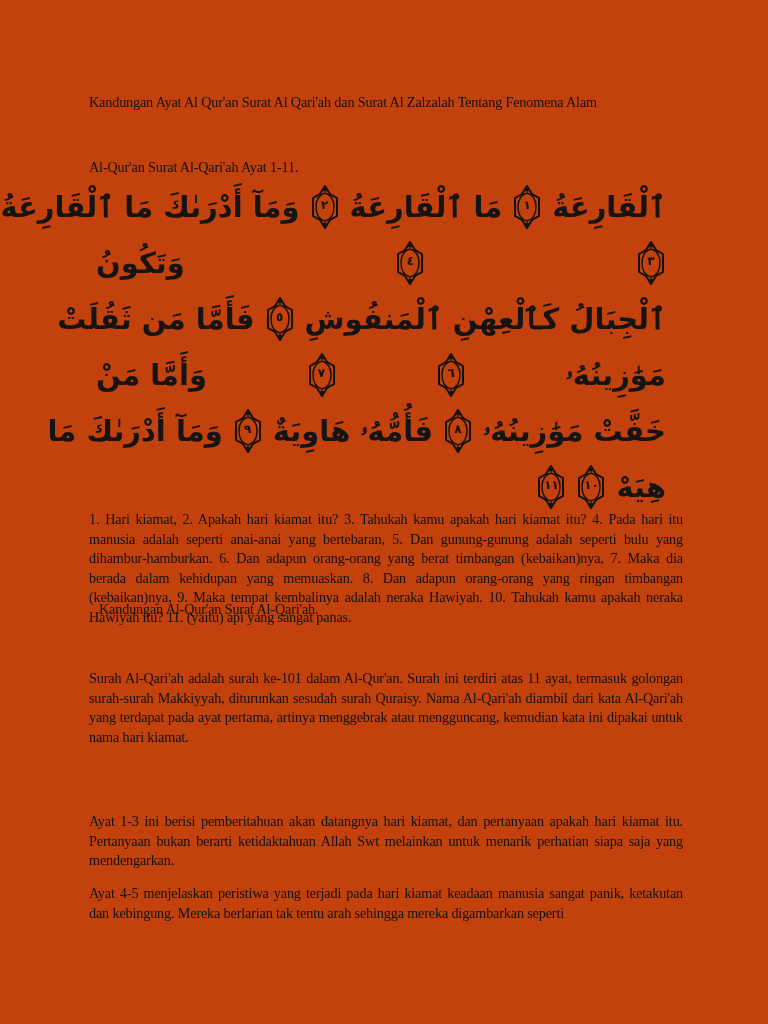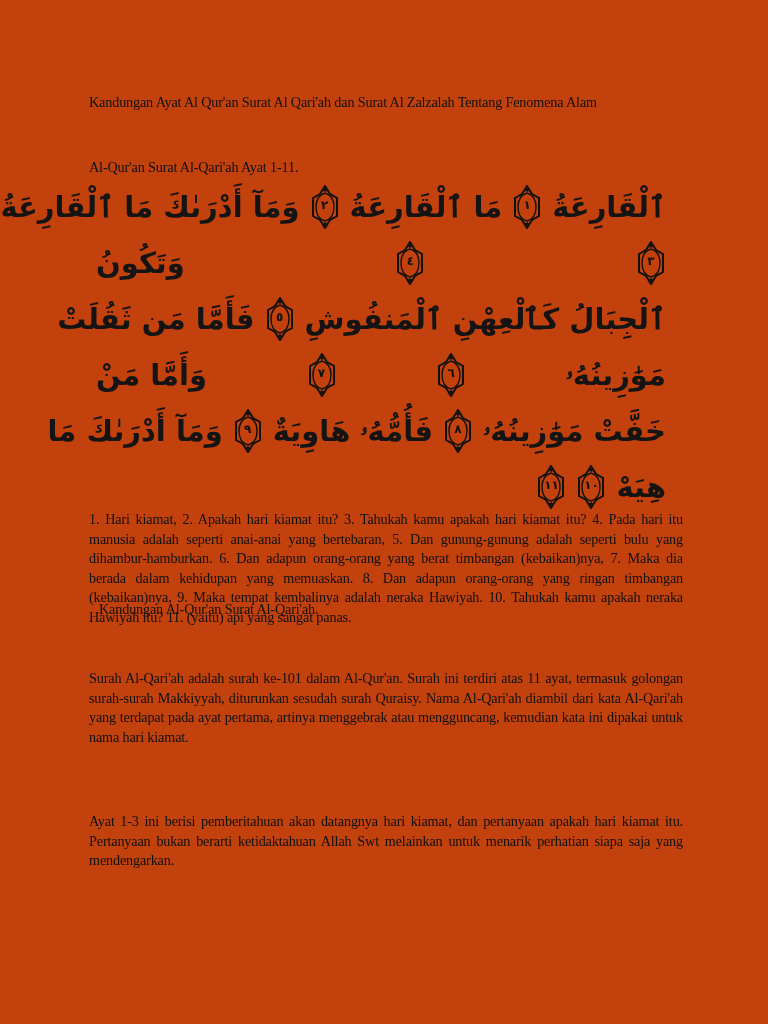--- a/index.html
+++ b/index.html
@@ -165,14 +165,15 @@
 
   <p class="text just" style="top:510px;">1. Hari kiamat, 2.  Apakah hari kiamat itu? 3.  Tahukah kamu apakah hari kiamat itu? 4.  Pada hari itu manusia adalah seperti anai-anai yang bertebaran, 5.  Dan gunung-gunung adalah seperti bulu yang dihambur-hamburkan. 6.  Dan adapun orang-orang yang berat timbangan (kebaikan)nya, 7.  Maka dia berada dalam kehidupan yang memuaskan.  8. Dan adapun orang-orang yang ringan timbangan (kebaikan)nya,  9.  Maka tempat kembalinya adalah neraka Hawiyah. 10. Tahukah kamu apakah neraka Hawiyah itu? 11.  (yaitu) api yang sangat panas.</p>
 
   <p class="text" style="top:600px;margin-left:10px;">Kandungan Al-Qur'an Surat Al-Qari'ah.</p>
 
   <p class="text just" style="top:669px;">Surah Al-Qari'ah adalah surah ke-101 dalam Al-Qur'an. Surah ini terdiri atas 11 ayat, termasuk golongan surah-surah Makkiyyah, diturunkan sesudah surah Quraisy. Nama Al-Qari'ah diambil dari kata Al-Qari'ah yang terdapat pada ayat pertama, artinya menggebrak atau mengguncang, kemudian kata ini dipakai untuk nama hari kiamat.</p>
 
 
   <p class="text just" style="top:812px;">Ayat 1-3 ini berisi pemberitahuan akan datangnya hari kiamat, dan pertanyaan apakah hari kiamat itu.  Pertanyaan bukan berarti ketidaktahuan Allah Swt melainkan untuk menarik perhatian siapa saja yang mendengarkan.</p>
 
+  <p class="text just" style="top:884px;">Ayat 4-5 menjelaskan peristiwa yang terjadi pada hari kiamat keadaan manusia sangat panik, ketakutan dan kebingung. Mereka berlarian tak tentu arah sehingga mereka digambarkan seperti</p>
 
 </div>
 
 </body></html>

